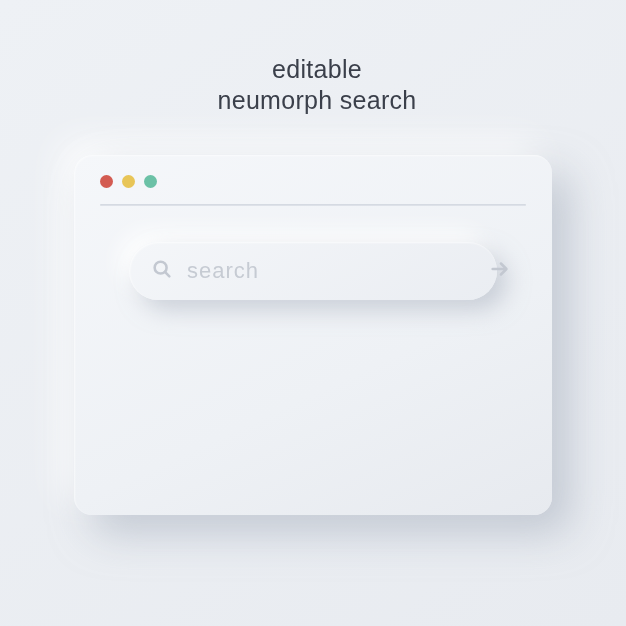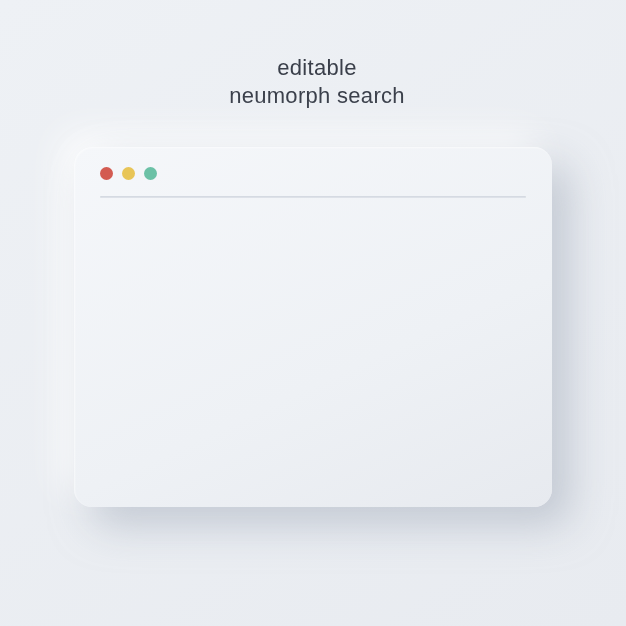--- a/index.html
+++ b/index.html
@@ -16,21 +16,21 @@
       display: flex;
       flex-direction: column;
       align-items: center;
       overflow: hidden;
     }
     
     .heading {
       text-align: center;
       margin-top: 54px;
       color: #3a3f4a;
-      font-size: 22px;
+      font-size: 25px;
       font-weight: 400;
       line-height: 1.25;
       letter-spacing: 0.3px;
       margin-left: 8px;
     }
     
     .browser-window {
       margin-top: 38px;
       width: 478px;
       height: 360px;
@@ -121,14 +121,29 @@
 <div class="browser-window">
 
   <div class="window-controls">
     <div class="window-dot dot-red"></div>
     <div class="window-dot dot-yellow"></div>
     <div class="window-dot dot-green"></div>
   </div>
 
   <div class="divider"></div>
 
+  <div class="search-bar">
+    <span class="search-icon">
+      <svg width="22" height="22" viewBox="0 0 24 24" fill="none" stroke="currentColor" stroke-width="2.8" stroke-linecap="round">
+        <circle cx="10.5" cy="10.5" r="6.5"></circle>
+        <line x1="20" y1="20" x2="15.2" y2="15.2"></line>
+      </svg>
+    </span>
+    <input class="search-input" type="text" placeholder="search" style="">
+    <span class="go-icon">
+      <svg width="22" height="22" viewBox="0 0 24 24" fill="none" stroke="currentColor" stroke-width="2.8" stroke-linecap="round" stroke-linejoin="round">
+        <line x1="4" y1="12" x2="18" y2="12"></line>
+        <polyline points="13 6 19 12 13 18"></polyline>
+      </svg>
+    </span>
+  </div>
 
 </div>
 
 </body></html>

